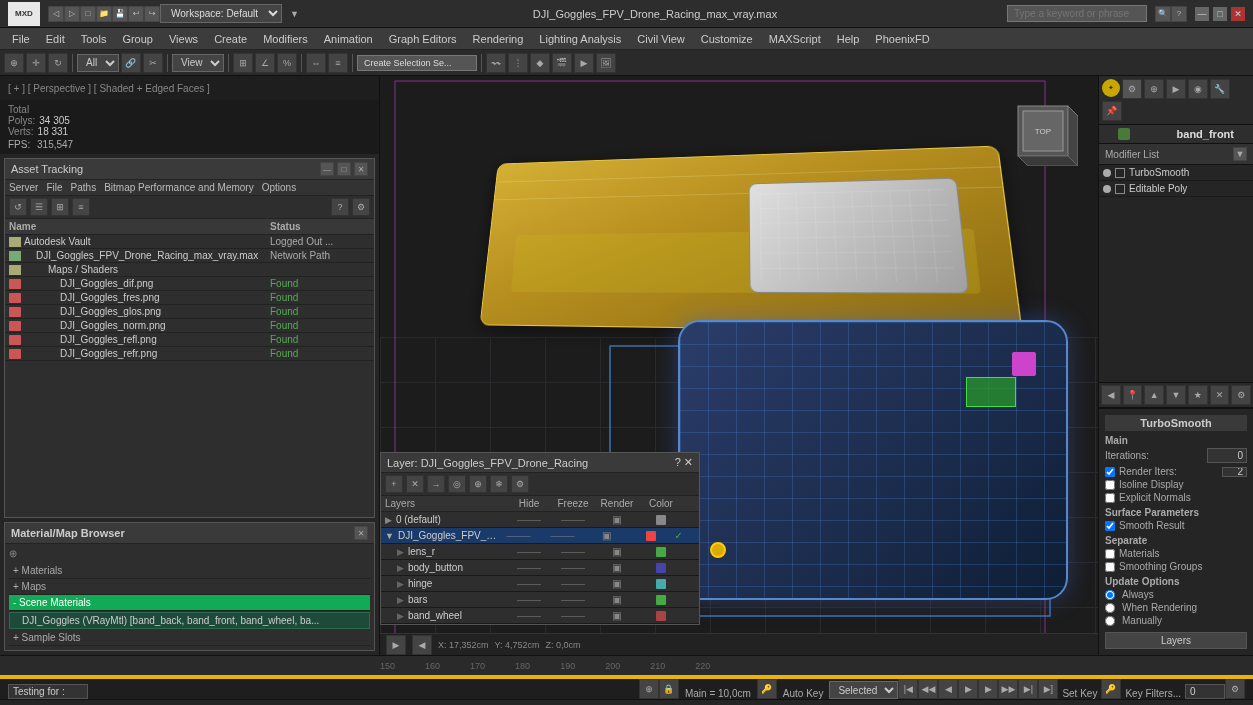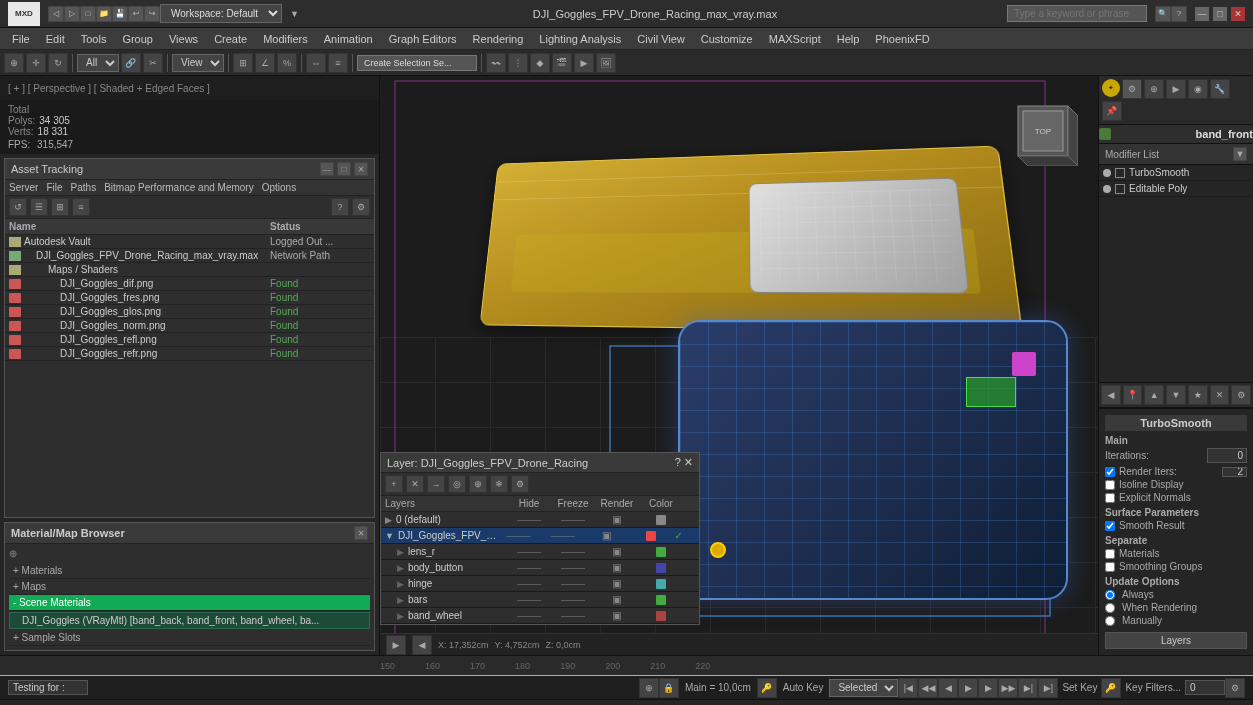--- a/index.html
+++ b/index.html
@@ -78,21 +78,21 @@
     .mat-search { background: #333; border: 1px solid #555; color: #ccc; font-size: 10px; padding: 2px 6px; width: 100%; margin-bottom: 4px; }
     .mat-section { padding: 2px 4px; color: #aaa; font-size: 10px; cursor: pointer; border-bottom: 1px solid #222; }
     .mat-section.active { background: #1a5; color: #fff; }
     .mat-item { padding: 2px 4px 2px 12px; color: #ccc; font-size: 10px; background: #1e4a3a; border: 1px solid #2a6a4a; margin: 1px 0; white-space: nowrap; overflow: hidden; text-overflow: ellipsis; }
 
     
     #viewport { flex: 1; background: #1a1a1a; position: relative; overflow: hidden; }
 
     
     #right-panel { width: 155px; background: #252525; border-left: 1px solid #111; display: flex; flex-direction: column; flex-shrink: 0; }
-    #modifier-header { background: #2e2e2e; padding: 3px 0; display: flex; align-items: center; justify-content: space-between; border-bottom: 1px solid #111; }
+    #modifier-header { background: #2e2e2e; padding: 3px 19px; display: flex; align-items: center; justify-content: space-between; border-bottom: 1px solid #111; }
     #modifier-header .mod-name { color: #ddd; font-size: 11px; font-weight: bold; }
     #mod-list-label { padding: 3px 6px; background: #333; border-bottom: 1px solid #111; display: flex; align-items: center; justify-content: space-between; }
     #mod-list-label span { color: #aaa; font-size: 10px; }
     .mod-list-btn { width: 14px; height: 14px; background: #555; border: 1px solid #444; color: #aaa; font-size: 9px; cursor: pointer; display: flex; align-items: center; justify-content: center; }
     #modifier-list { flex: 1; overflow-y: auto; }
     .mod-item { display: flex; align-items: center; padding: 2px 4px; border-bottom: 1px solid #1a1a1a; cursor: pointer; }
     .mod-item .mod-dot { width: 8px; height: 8px; border-radius: 50%; margin-right: 4px; flex-shrink: 0; }
     .mod-item .mod-name-text { color: #ccc; font-size: 10px; }
     
     
@@ -121,21 +121,21 @@
     #layer-table-header .lh-name { flex: 1; }
     #layer-table-header .lh-col { width: 44px; text-align: center; }
     .layer-row { display: flex; align-items: center; padding: 2px 4px; border-bottom: 1px solid #1a1a1a; }
     .layer-row .lr-name { flex: 1; font-size: 10px; color: #ccc; white-space: nowrap; overflow: hidden; text-overflow: ellipsis; }
     .layer-row .lr-col { width: 44px; text-align: center; display: flex; align-items: center; justify-content: center; }
     .layer-row.selected { background: #1a3a6a; }
     .layer-row.indent { padding-left: 16px; }
     .color-dot { width: 10px; height: 10px; border-radius: 1px; cursor: pointer; }
 
     
-    #tracking-bar { background: #1e1e1e; height: 24px; display: flex; align-items: center; padding: 0 8px; border-top: 1px solid #eab308; }
+    #tracking-bar { background: #1e1e1e; height: 24px; display: flex; align-items: flex-end; padding: 0 8px; border-top: 4px solid #eab308; }
     #tracking-bar .track-input { background: #333; border: 1px solid #555; color: #ccc; font-size: 10px; padding: 1px 4px; width: 80px; }
     #status-bar { background: #252525; height: 24px; display: flex; align-items: center; padding: 0 8px; border-top: 1px solid #111; gap: 8px; }
     .tl-input { background: #333; border: 1px solid #555; color: #ccc; font-size: 10px; width: 40px; padding: 1px 4px; }
     
     
     #ruler { background: #2a2a2a; height: 20px; display: flex; align-items: center; padding: 0 4px; overflow: hidden; }
     .ruler-mark { color: #666; font-size: 9px; margin-right: 30px; }
   </style>
 </head>
 <body>

